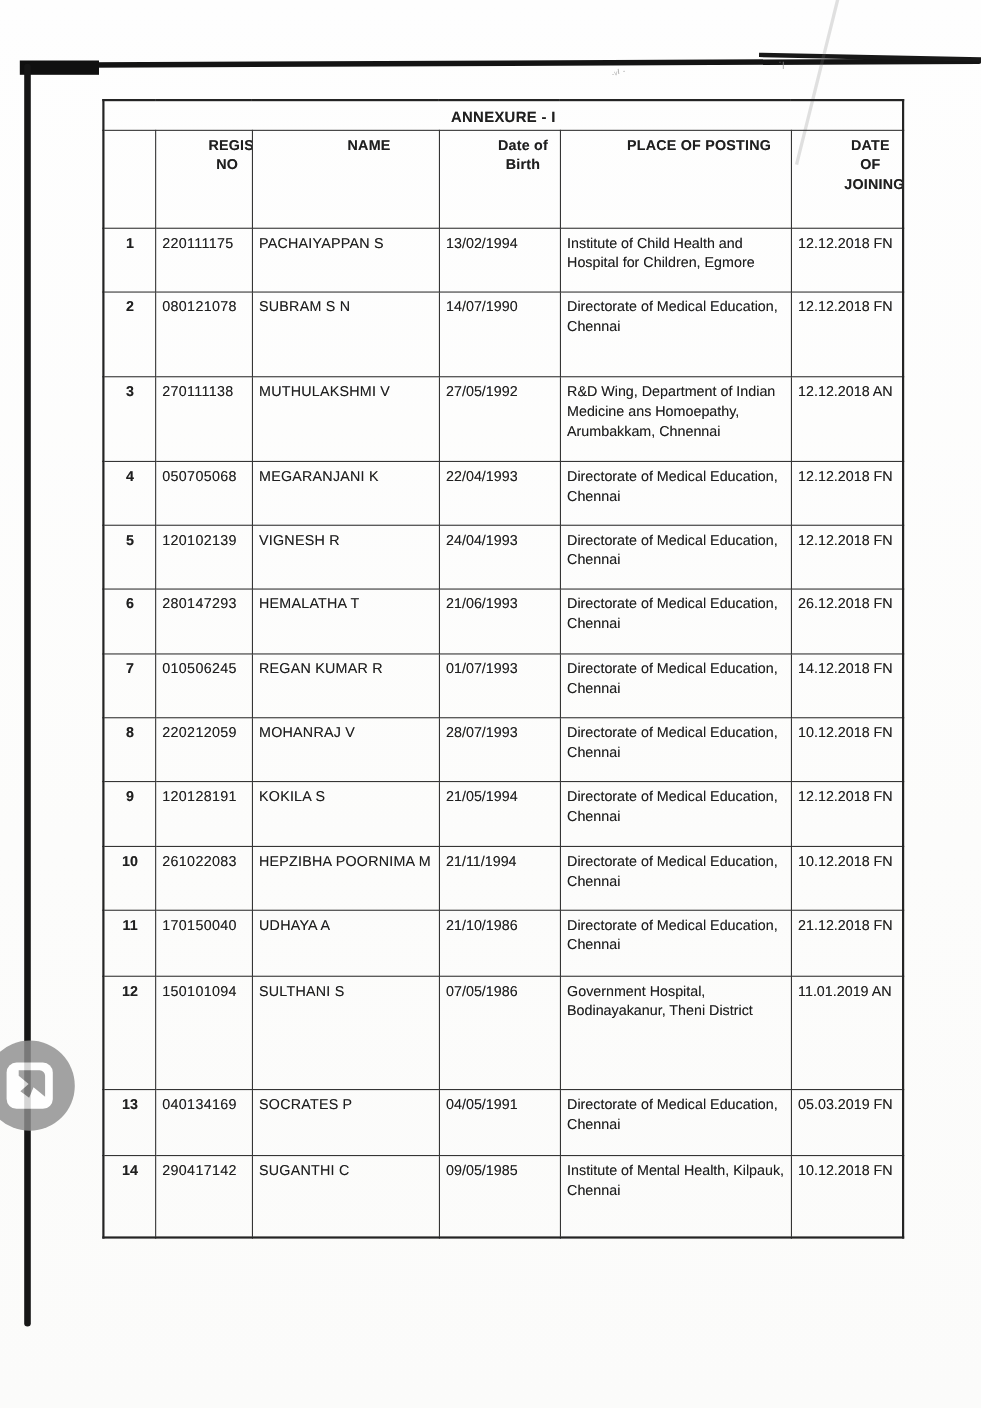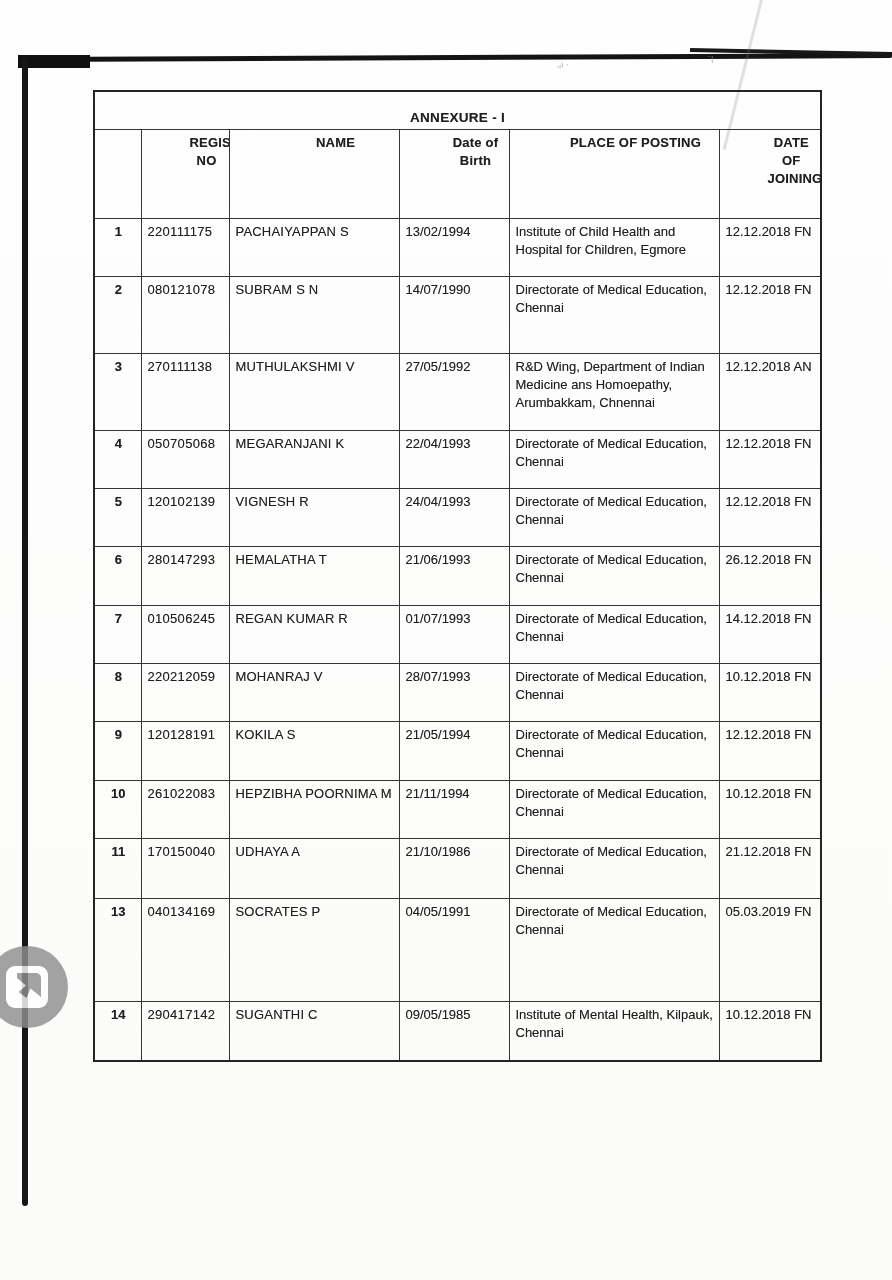--- a/index.html
+++ b/index.html
@@ -31,21 +31,21 @@
     vertical-align:top;
     padding:4px 5px 0 6px;
     font-size:13px;
     line-height:1.4;
     overflow:hidden;
     text-shadow:0 0 .4px rgba(20,20,20,.45);
   }
   table.annexure{border:2px solid #242424;}
   tr.title-row th{
     height:16px;text-align:center;font-weight:bold;font-size:13.5px;
-    padding:17px 0 1px 0;letter-spacing:.3px;
+    padding:6px 0 1px 0;letter-spacing:.3px;
   }
   tr.header-row th{
     height:84px;text-align:center;font-weight:bold;font-size:13px;
     letter-spacing:.2px;
     padding-left:48px;
   }
   td.c-sno{text-align:center;font-weight:bold;padding-left:2px;padding-right:2px;}
   td.c-reg{letter-spacing:.3px;}
   td.c-name{letter-spacing:.2px;}
   td.c-join{padding-top:6px;}
@@ -202,20 +202,28 @@
 
   <tr>
     <td class="c-sno">11</td>
     <td class="c-reg">170150040</td>
     <td class="c-name">UDHAYA A</td>
     <td class="c-dob">21/10/1986</td>
     <td class="c-post">Directorate of Medical Education, Chennai</td>
     <td class="c-join">21.12.2018 FN</td>
   </tr>
 
+  <tr>
+    <td class="c-sno">12</td>
+    <td class="c-reg">150101094</td>
+    <td class="c-name">SULTHANI S</td>
+    <td class="c-dob">07/05/1986</td>
+    <td class="c-post">Government Hospital, Bodinayakanur, Theni District</td>
+    <td class="c-join">11.01.2019 AN</td>
+  </tr>
 
   <tr>
     <td class="c-sno">13</td>
     <td class="c-reg">040134169</td>
     <td class="c-name">SOCRATES P</td>
     <td class="c-dob">04/05/1991</td>
     <td class="c-post">Directorate of Medical Education, Chennai</td>
     <td class="c-join">05.03.2019 FN</td>
   </tr>
 

